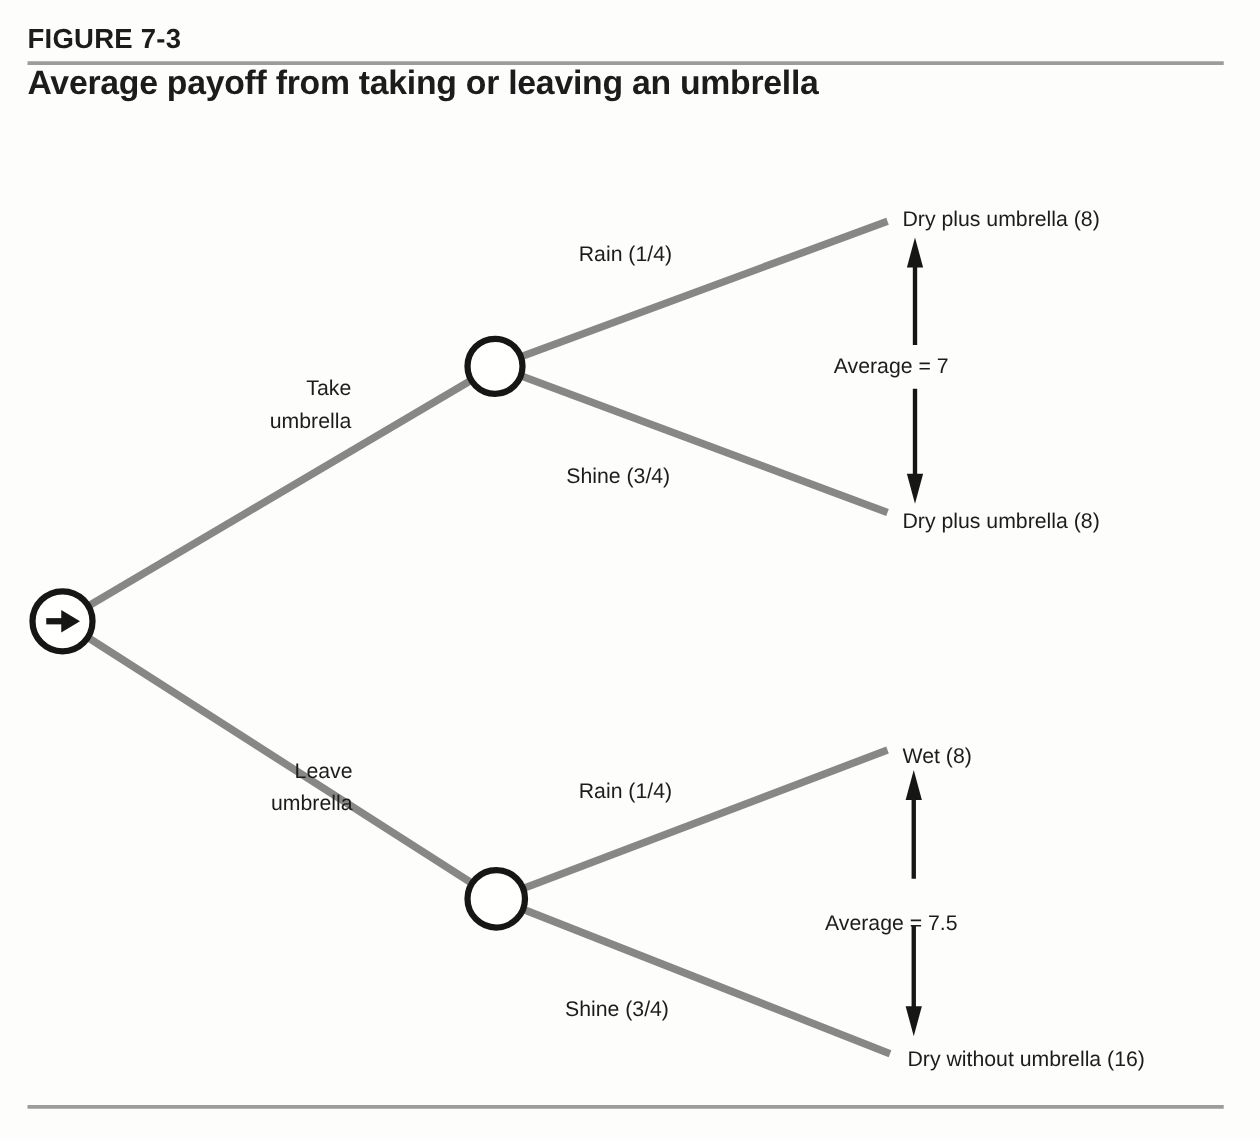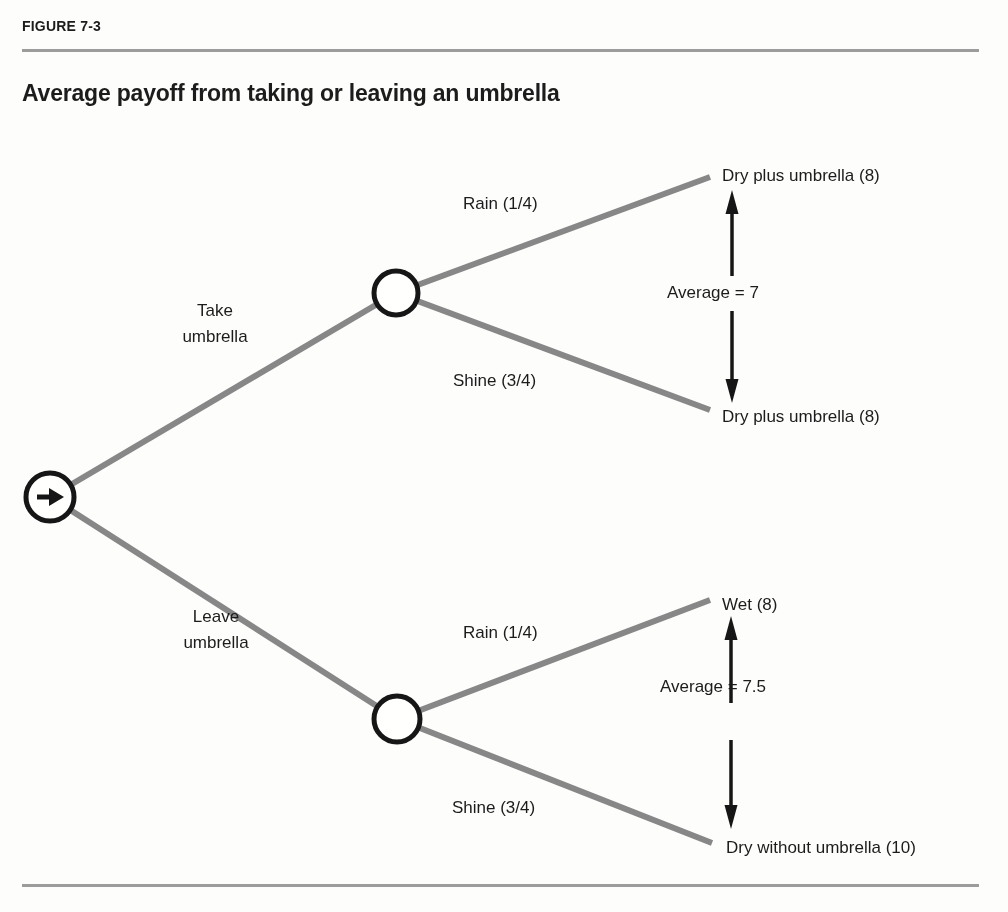--- a/index.html
+++ b/index.html
@@ -11,39 +11,39 @@
     position: relative;
     width: 1008px;
     height: 912px;
     background: var(--c-background, #fdfdfb);
     overflow: hidden;
     color: var(--c-text, #1c1c1c);
   }
   .fig-label {
     position: absolute;
     left: 22px; top: 18px;
-    font-size: 14px;
+    font-size: 22px;
     font-weight: bold;
     letter-spacing: 0.2px;
     color: var(--c-text, #1c1c1c);
   }
   .rule {
     position: absolute;
     left: 22px;
     width: 957px;
     height: 3px;
     background: var(--c-rule, #9c9c9c);
   }
   .rule-top { top: 49px; }
   .rule-bottom { top: 884px; }
   .title {
     position: absolute;
-    left: 22px; top: 80px;
+    left: 22px; top: 51px;
     margin: 0;
-    font-size: 23px;
+    font-size: 27px;
     font-weight: bold;
     letter-spacing: -0.2px;
     color: var(--c-text, #1c1c1c);
   }
   svg.tree-canvas {
     position: absolute;
     left: 0; top: 0;
     width: 1008px; height: 912px;
   }
   .branch {
@@ -63,21 +63,21 @@
   }
   .arrow-head { fill: var(--c-node_stroke, #161616); stroke: none; }
   .root-arrow-shaft { stroke: var(--c-node_stroke, #161616); stroke-width: 5; }
   .lbl {
     position: absolute;
     font-size: 17px;
     line-height: 26px;
     color: var(--c-text, #1c1c1c);
     white-space: pre-line;
   }
-  .lbl.center { text-align: center; }
+  .lbl.center { text-align: right; }
 </style>
 </head>
 <body>
 
 <div class="page">
 
   <div class="fig-label">FIGURE 7-3</div>
   <div class="rule rule-top"></div>
   <h1 class="title">Average payoff from taking or leaving an umbrella</h1>
 
@@ -120,19 +120,19 @@
 umbrella</div>
 
   <div class="lbl" style="left:463px; top:191px;">Rain (1/4)</div>
   <div class="lbl" style="left:453px; top:368px;">Shine (3/4)</div>
   <div class="lbl" style="left:463px; top:620px;">Rain (1/4)</div>
   <div class="lbl" style="left:452px; top:795px;">Shine (3/4)</div>
 
   <div class="lbl" style="left:722px; top:163px;">Dry plus umbrella (8)</div>
   <div class="lbl" style="left:722px; top:404px;">Dry plus umbrella (8)</div>
   <div class="lbl" style="left:722px; top:592px;">Wet (8)</div>
-  <div class="lbl" style="left:726px; top:835px;">Dry without umbrella (10)</div>
+  <div class="lbl" style="left:726px; top:835px;">Dry without umbrella (16)</div>
 
   <div class="lbl" style="left:667px; top:280px;">Average = 7</div>
-  <div class="lbl" style="left:660px; top:674px;text-align:right;">Average = 7.5</div>
+  <div class="lbl" style="left:660px; top:726px;text-align:right;">Average = 7.5</div>
 
   <div class="rule rule-bottom"></div>
 </div>
 
 </body></html>

